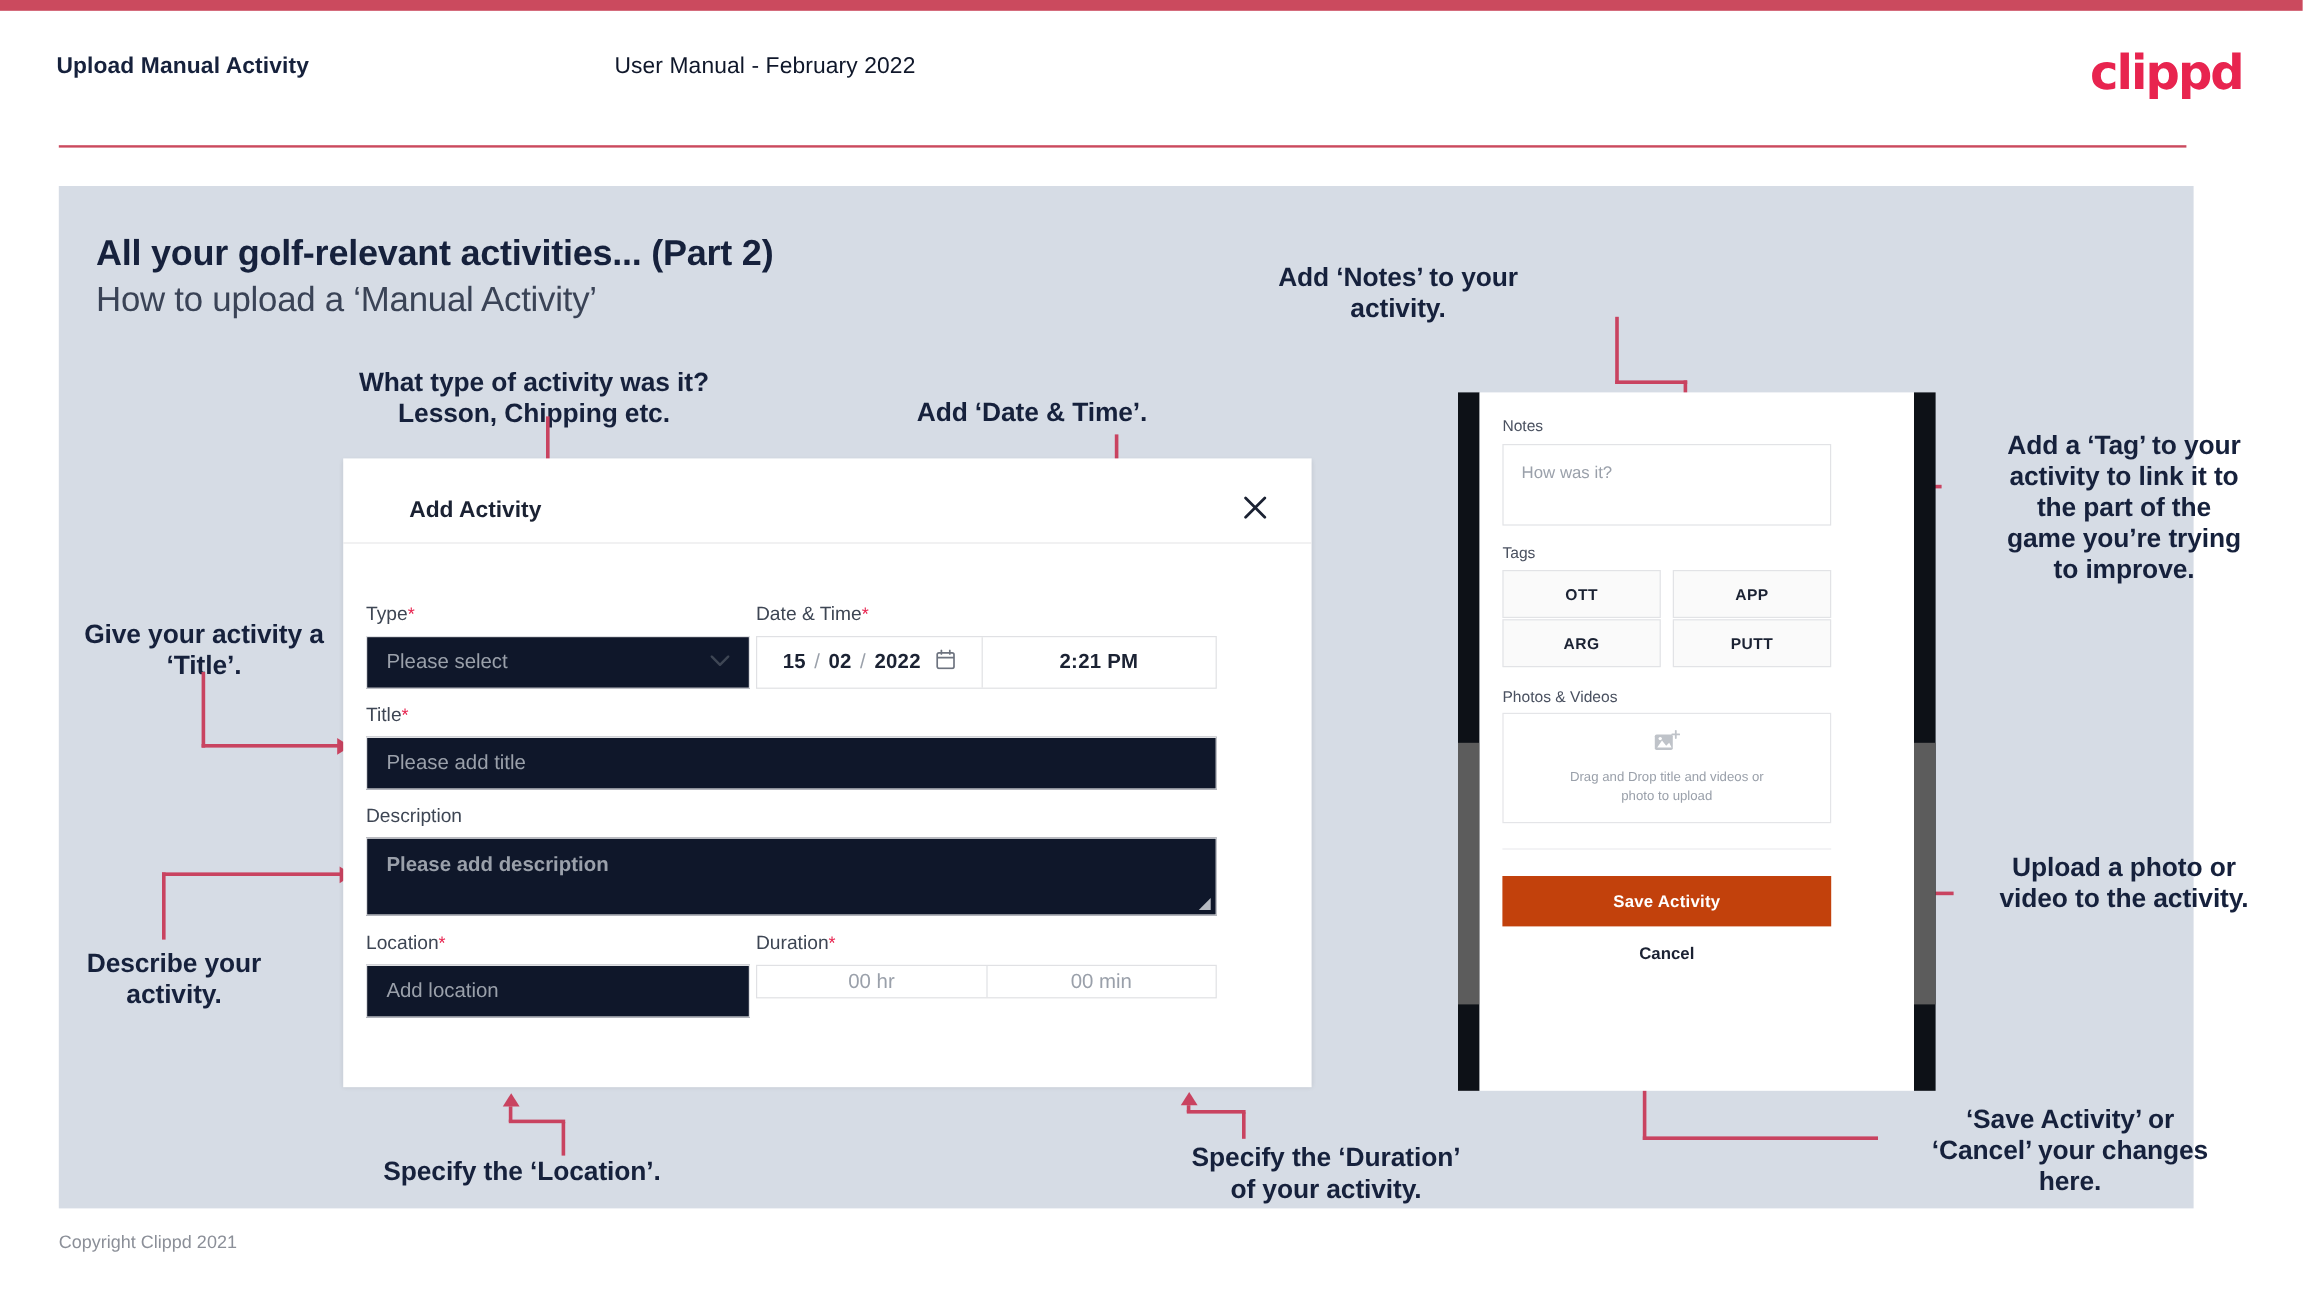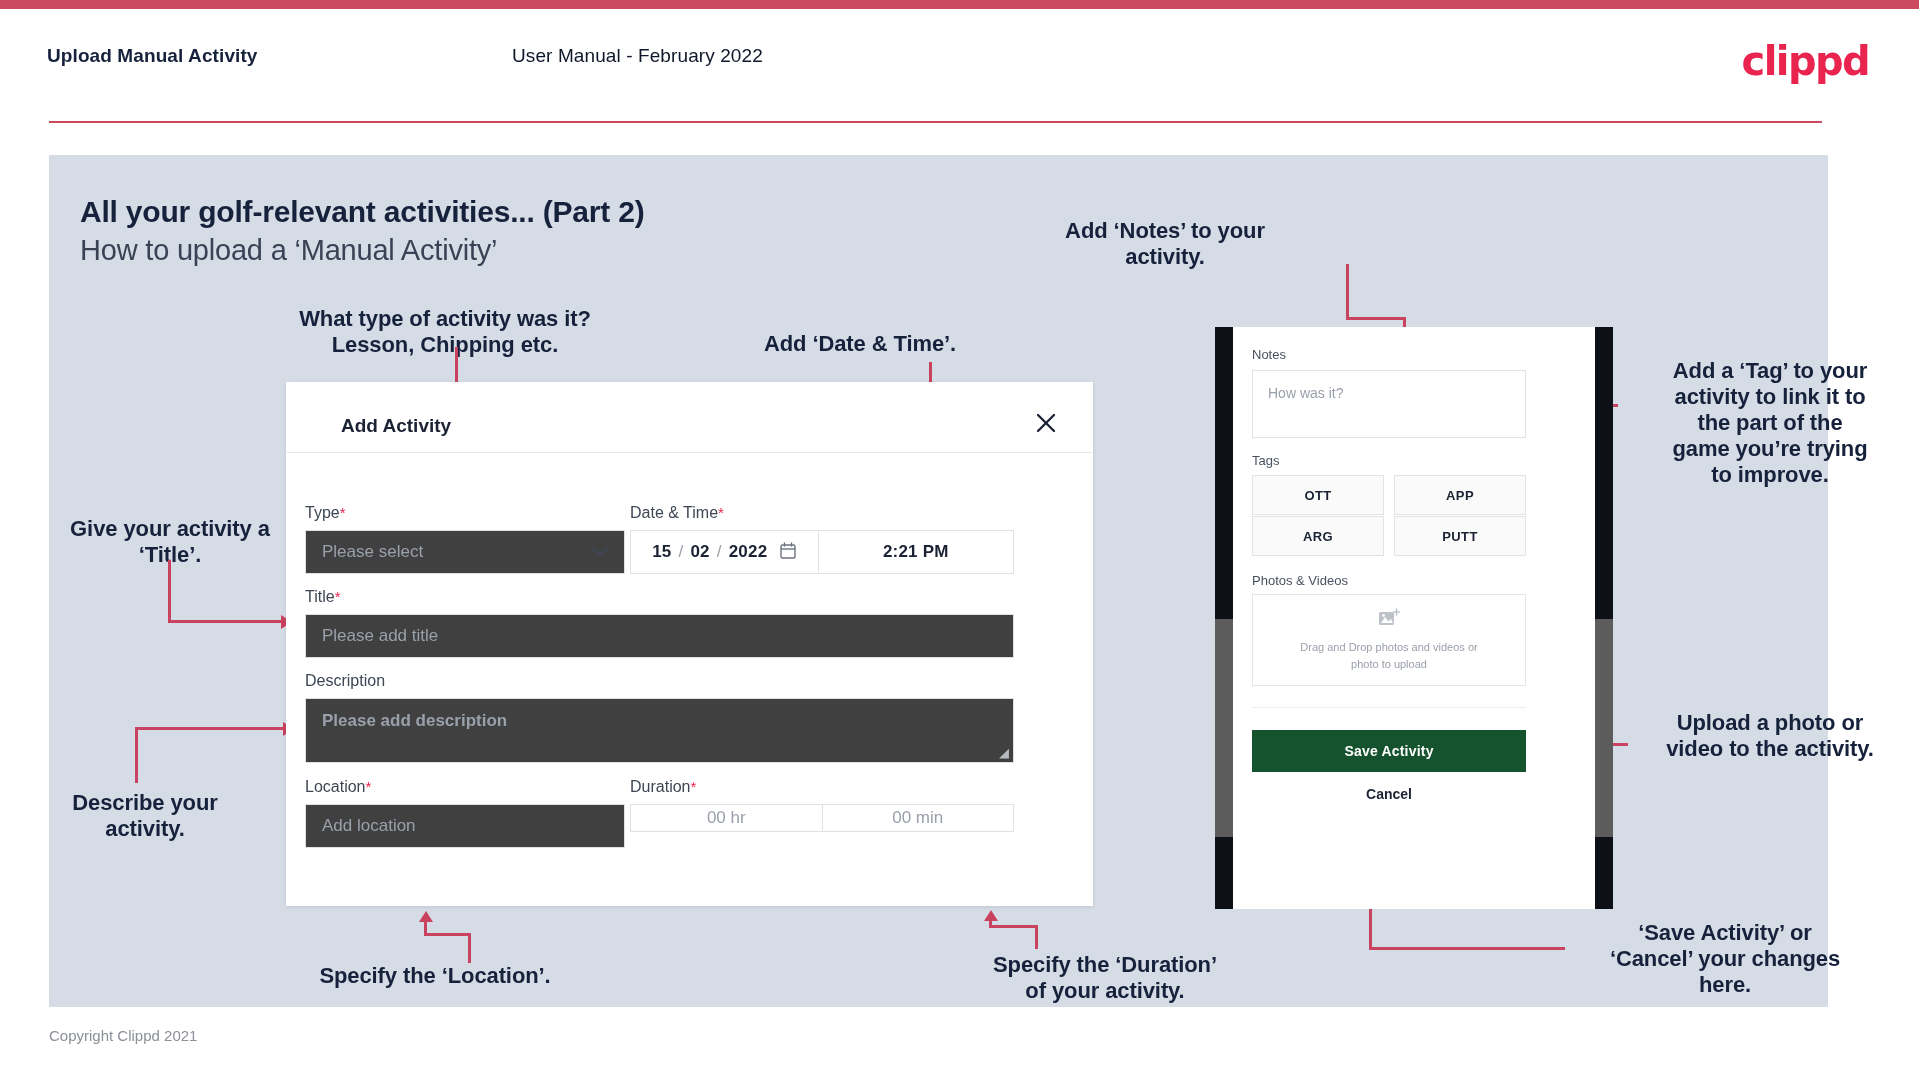--- a/index.html
+++ b/index.html
@@ -43,21 +43,21 @@
 
   
   .dialog { position:absolute; left:286px; top:382px; width:807px; height:524px; background:#fff; box-shadow:0 1px 4px rgba(0,0,0,.10); }
   .dlg-title { position:absolute; left:55px; top:33px; font-size:19px; font-weight:700; color:#1b2233; }
   .dlg-close { position:absolute; right:30px; top:24px; width:34px; height:34px; display:flex; align-items:center; justify-content:center; cursor:pointer; }
   .dlg-close svg { display:block; }
   .dlg-rule { position:absolute; left:0; top:70px; width:807px; height:1px; background:#e8e8ea; }
 
   .fld-label { position:absolute; font-size:16px; color:#3e4654; font-weight:400; }
   .req { color:#e8244f; font-size:15px; }
-  .inp { position:absolute; border:1px solid #e0e1e4; background:#404040; display:flex; align-items:center; }
+  .inp { position:absolute; border:1px solid #e0e1e4; background:#0f172a; display:flex; align-items:center; }
   .inp .ph { font-size:17px; color:#9aa0aa; padding-left:16px; font-weight:400; }
 
   .chev { position:absolute; right:16px; top:50%; transform:translateY(-50%); }
 
   .dt-box { position:absolute; display:flex; border:1px solid #e0e1e4; background:#fff; }
   .dt-date { width:187px; display:flex; align-items:center; justify-content:center; gap:7px; }
   .dt-sep { width:1px; background:#e0e1e4; }
   .dt-time { width:195px; display:flex; align-items:center; justify-content:center; }
   .dt-txt { font-size:17px; color:#1b2233; font-weight:700; letter-spacing:.2px; }
   .dt-slash { color:#9aa0aa; font-weight:400; }
@@ -75,21 +75,21 @@
   .screen { position:absolute; left:18px; top:0; width:362px; height:582px; background:#fff; }
 
   .p-label { position:absolute; font-size:13px; color:#4a5160; }
   .p-box { position:absolute; border:1px solid #e2e3e6; background:#fff; }
   .p-ph { position:absolute; font-size:14px; color:#9aa0aa; }
   .tag { position:absolute; border:1px solid #e2e3e6; background:#fafafa; display:flex; align-items:center; justify-content:center;
          font-size:13px; font-weight:700; color:#1b2233; letter-spacing:.4px; }
   .drop { position:absolute; border:1px solid #e4e5e8; background:#fff; display:flex; flex-direction:column; align-items:center; justify-content:center; }
   .drop .dtxt { font-size:11px; color:#9aa0aa; text-align:center; line-height:1.5; margin-top:7px; }
   .p-rule { position:absolute; background:#ececee; height:1px; }
-  .save-btn { position:absolute; background:#14532d; display:flex; align-items:center; justify-content:center;
+  .save-btn { position:absolute; background:#c2410c; display:flex; align-items:center; justify-content:center;
               color:#fff; font-size:14px; font-weight:700; letter-spacing:.2px; cursor:pointer; }
   .cancel-btn { position:absolute; text-align:center; font-size:14px; font-weight:700; color:#1b2233; cursor:pointer; }
 </style>
 </head>
 <body>
 
 <div id="root">
 
   <div class="top-bar"></div>
 
@@ -280,21 +280,21 @@
         <span>
           <svg width="22" height="20" viewBox="0 0 22 20" aria-hidden="true">
             <rect x="1" y="4" width="15" height="13" rx="1.5" fill="#bfc3c9"></rect>
             <path d="M3 15 L7 9 L10.5 13.5 L13 11 L15 15 Z" fill="#fff"></path>
             <circle cx="5.5" cy="7.5" r="1.4" fill="#fff"></circle>
             <line x1="18.5" y1="1" x2="18.5" y2="7" stroke="#bfc3c9" stroke-width="1.5" stroke-linecap="round"></line>
             <line x1="15.5" y1="4" x2="21.5" y2="4" stroke="#bfc3c9" stroke-width="1.5" stroke-linecap="round"></line>
           </svg>
         </span>
         <div class="dtxt">
-          <span>Drag and Drop photos and videos or</span><br>
+          <span>Drag and Drop title and videos or</span><br>
           <span>photo to upload</span>
         </div>
       </div>
 
       <div class="p-rule" style="left:19px; top:380px; width:274px;"></div>
 
       <div class="save-btn" style="left:19px; top:403px; width:274px; height:42px;">Save Activity</div>
       <div class="cancel-btn" style="left:19px; top:459px; width:274px;">Cancel</div>
     </div>
   </div>

